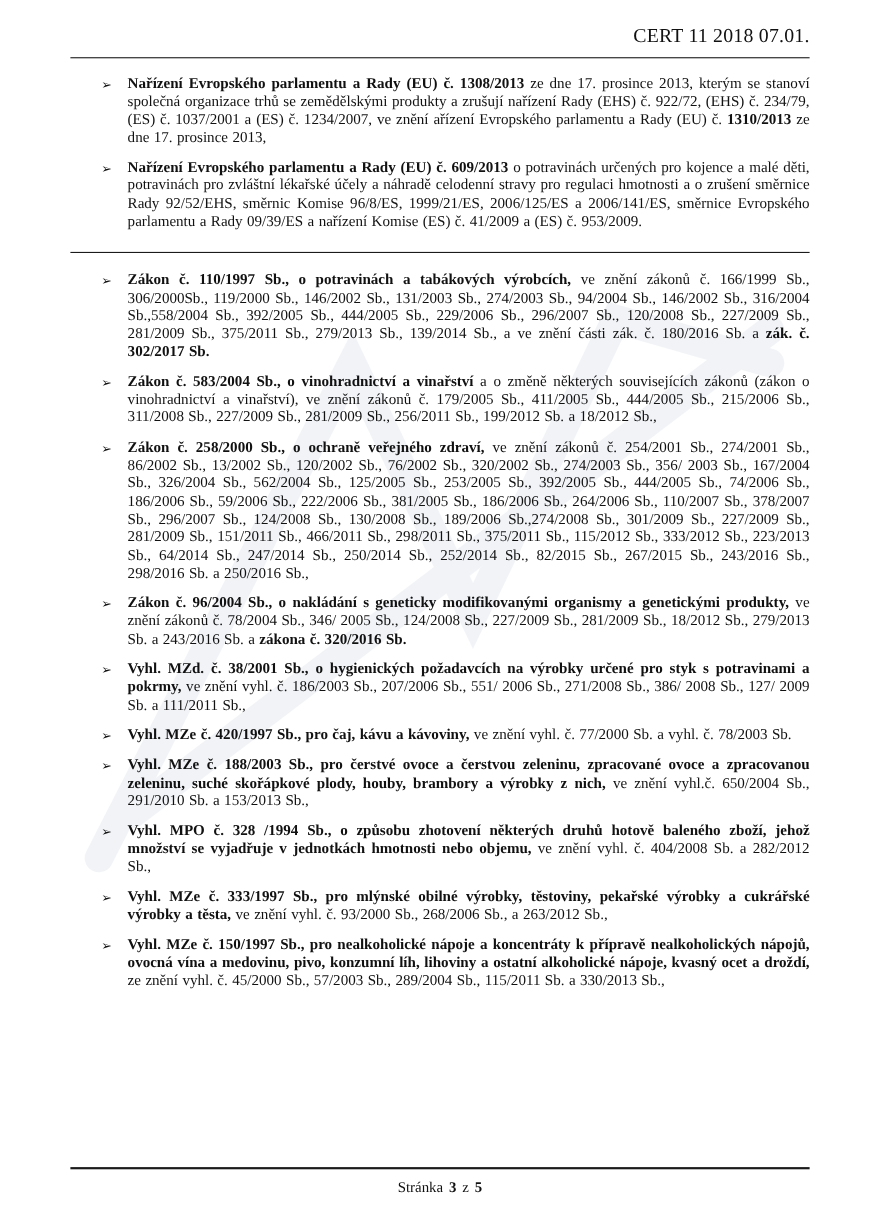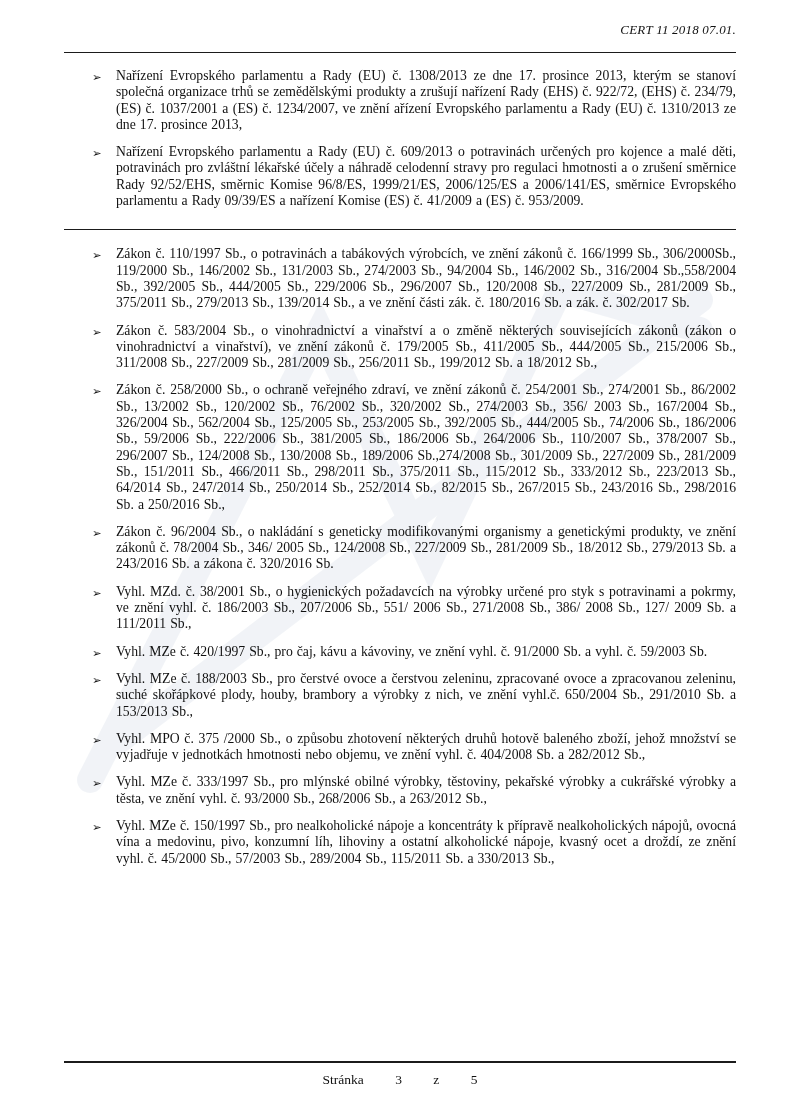--- a/index.html
+++ b/index.html
@@ -16,22 +16,21 @@
   .watermark {
     position: absolute;
     left: 0; top: 0; width: 800px; height: 1100px;
     pointer-events: none;
     opacity: 0.10;
   }
   .header-code {
     position: absolute;
     top: 22px;
     right: 64px;
-    font-style: italic;
-    font-size: 13px;
+    font-size: 18px;
     letter-spacing: 0.2px;
   }
   .top-rule {
     position: absolute;
     top: 52px;
     left: 64px;
     width: 672px;
     border-top: 1.6px solid #1b1b1b;
   }
   .content {
@@ -53,42 +52,42 @@
     padding-top: 2px;
     font-family: "DejaVu Sans", sans-serif;
   }
   .item-text {
     flex: 1;
     text-align: justify;
     font-size: 13.7px;
     line-height: 16.3px;
     word-spacing: 0.6px;
   }
-  .bold { font-weight: normal; }
+  .bold { font-weight: bold; }
   .section-divider {
     border: none;
     border-top: 1.4px solid #1b1b1b;
     margin: 20px 0 16px 0;
   }
   .footer-rule {
     position: absolute;
     left: 64px;
     bottom: 37px;
     width: 672px;
     border-top: 2px solid #1b1b1b;
   }
   .page-footer {
     position: absolute;
     bottom: 12px;
     left: 0;
     width: 100%;
     text-align: center;
     font-size: 13.5px;
   }
-  .page-footer span { margin: 0 14px; }
+  .page-footer span { margin: 0 1px; }
 </style>
 </head>
 <body>
 
 <div class="page">
 
   <svg class="watermark" viewBox="0 0 800 1100" aria-hidden="true">
     <g stroke="#7f95b5" stroke-width="26" fill="none" stroke-linecap="round">
       <path d="M 90 780 L 320 330 L 430 560 L 560 290 L 700 330"></path>
       <path d="M 120 740 L 700 300"></path>
@@ -124,29 +123,29 @@
       <div class="item">
         <span class="bullet">➢</span>
         <div class="item-text"><span class="bold">Zákon č. 96/2004 Sb., o nakládání s geneticky modifikovanými organismy a genetickými produkty,</span><span> ve znění zákonů č. 78/2004 Sb., 346/ 2005 Sb., 124/2008 Sb., 227/2009 Sb., 281/2009 Sb., 18/2012 Sb., 279/2013 Sb. a 243/2016 Sb. a </span><span class="bold">zákona č. 320/2016 Sb.</span></div>
       </div>
       <div class="item">
         <span class="bullet">➢</span>
         <div class="item-text"><span class="bold">Vyhl. MZd. č. 38/2001 Sb., o hygienických požadavcích na výrobky určené pro styk s potravinami a pokrmy,</span><span> ve znění vyhl. č. 186/2003 Sb., 207/2006 Sb., 551/ 2006 Sb., 271/2008 Sb., 386/ 2008 Sb., 127/ 2009 Sb. a 111/2011 Sb.,</span></div>
       </div>
       <div class="item">
         <span class="bullet">➢</span>
-        <div class="item-text"><span class="bold">Vyhl. MZe č. 420/1997 Sb., pro čaj, kávu a kávoviny,</span><span> ve znění vyhl. č. 91/2000 Sb. a vyhl. č. 59/2003 Sb.</span></div>
+        <div class="item-text"><span class="bold">Vyhl. MZe č. 420/1997 Sb., pro čaj, kávu a kávoviny,</span><span> ve znění vyhl. č. 77/2000 Sb. a vyhl. č. 78/2003 Sb.</span></div>
       </div>
       <div class="item">
         <span class="bullet">➢</span>
         <div class="item-text"><span class="bold">Vyhl. MZe č. 188/2003 Sb., pro čerstvé ovoce a čerstvou zeleninu, zpracované ovoce a zpracovanou zeleninu, suché skořápkové plody, houby, brambory a výrobky z nich,</span><span> ve znění vyhl.č. 650/2004 Sb., 291/2010 Sb. a 153/2013 Sb.,</span></div>
       </div>
       <div class="item">
         <span class="bullet">➢</span>
-        <div class="item-text"><span class="bold">Vyhl. MPO č. 375 /2000 Sb., o způsobu zhotovení některých druhů hotově baleného zboží, jehož množství se vyjadřuje v jednotkách hmotnosti nebo objemu,</span><span> ve znění vyhl. č. 404/2008 Sb. a 282/2012 Sb.,</span></div>
+        <div class="item-text"><span class="bold">Vyhl. MPO č. 328 /1994 Sb., o způsobu zhotovení některých druhů hotově baleného zboží, jehož množství se vyjadřuje v jednotkách hmotnosti nebo objemu,</span><span> ve znění vyhl. č. 404/2008 Sb. a 282/2012 Sb.,</span></div>
       </div>
       <div class="item">
         <span class="bullet">➢</span>
         <div class="item-text"><span class="bold">Vyhl. MZe č. 333/1997 Sb., pro mlýnské obilné výrobky, těstoviny, pekařské výrobky a cukrářské výrobky a těsta,</span><span> ve znění vyhl. č. 93/2000 Sb., 268/2006 Sb., a 263/2012 Sb.,</span></div>
       </div>
       <div class="item">
         <span class="bullet">➢</span>
         <div class="item-text"><span class="bold">Vyhl. MZe č. 150/1997 Sb., pro nealkoholické nápoje a koncentráty k přípravě nealkoholických nápojů, ovocná vína a medovinu, pivo, konzumní líh, lihoviny a ostatní alkoholické nápoje, kvasný ocet a droždí,</span><span> ze znění vyhl. č. 45/2000 Sb., 57/2003 Sb., 289/2004 Sb., 115/2011 Sb. a 330/2013 Sb.,</span></div>
       </div>
     </div>

